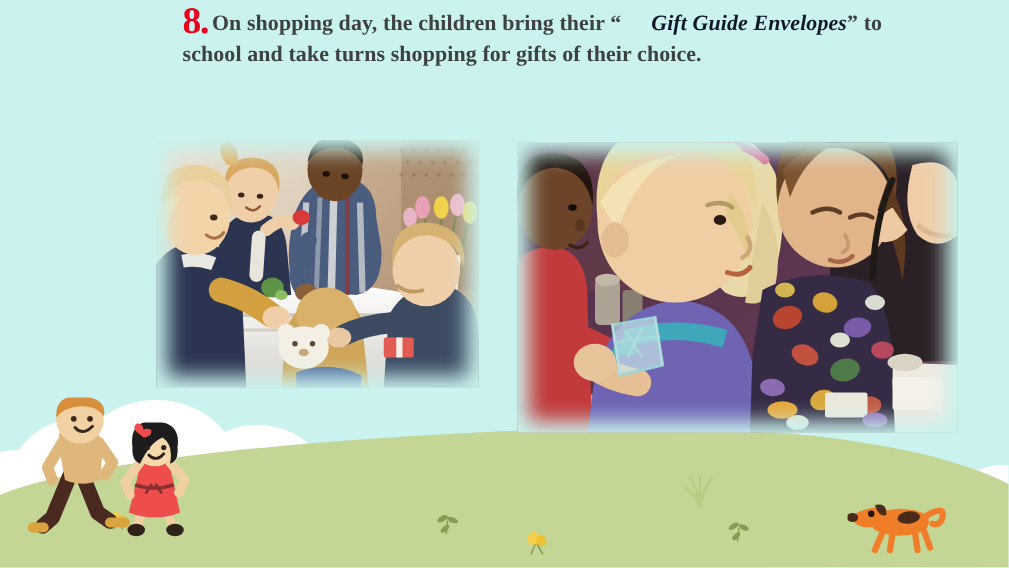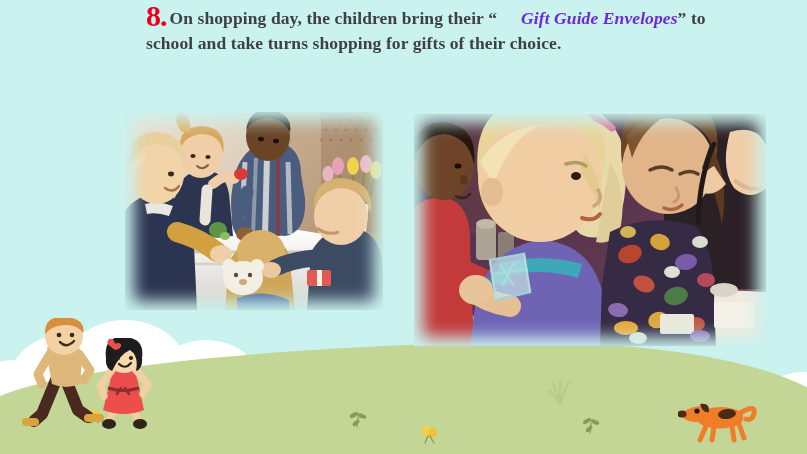--- a/index.html
+++ b/index.html
@@ -39,21 +39,21 @@
   .num{
     color:#e8001c;
     font-size:30px;
     font-weight:bold;
     line-height:20px;
     vertical-align:-2px;
     margin-right:3px;
     letter-spacing:-1px;
   }
   .hl{
-    color:#6d28d9;
+    color:#0f172a;
     font-style:italic;
     font-weight:bold;
     padding-left:24px;
   }
 
   
   .photo{position:absolute;overflow:hidden;}
   .photo .inner{position:absolute;inset:0;}
   .photo .feather{
     position:absolute;inset:-1px;

